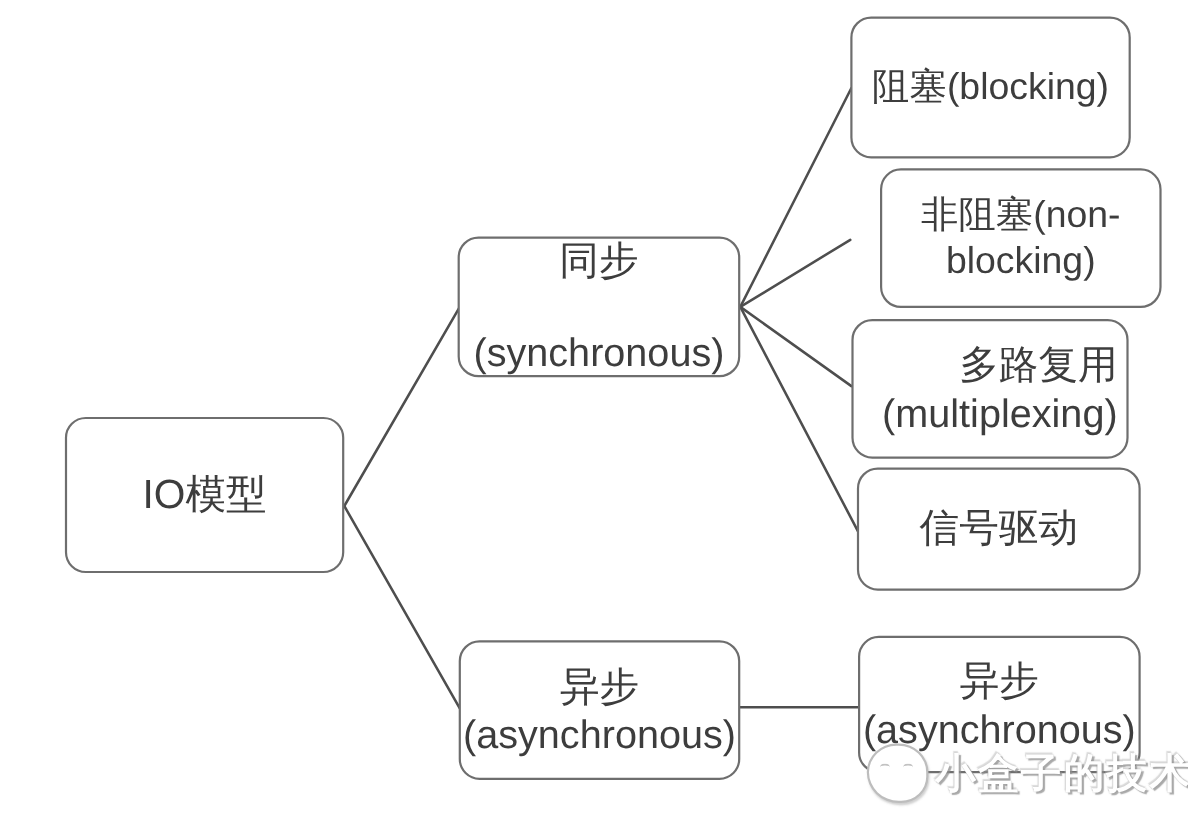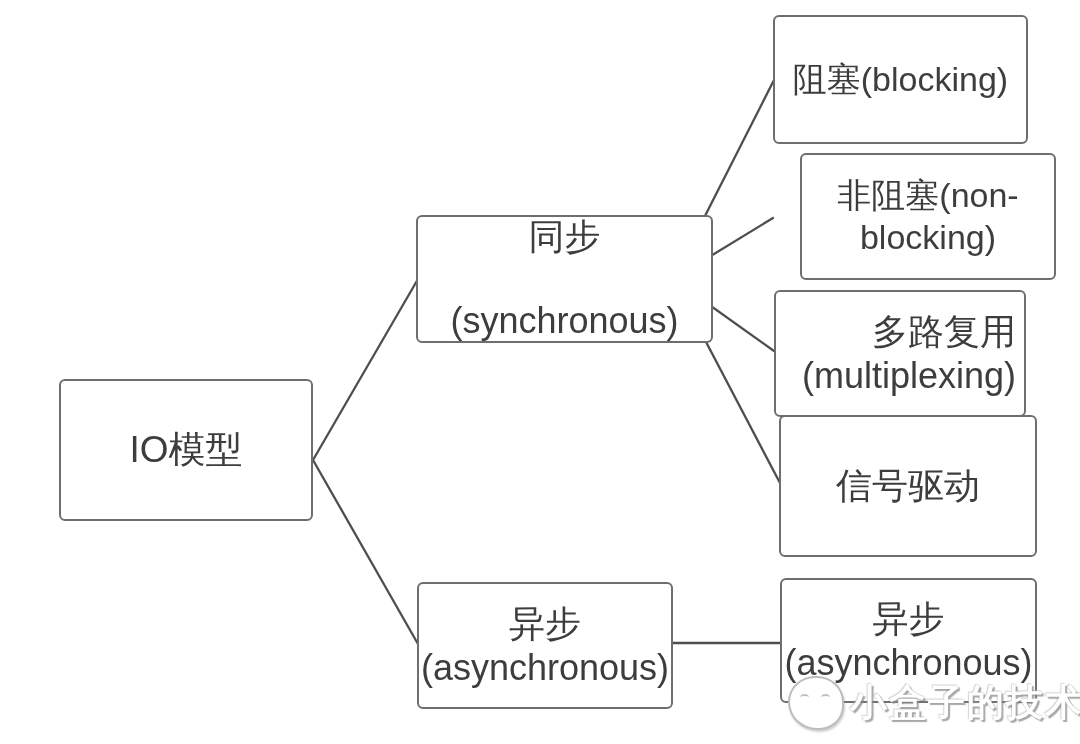--- a/index.html
+++ b/index.html
@@ -20,41 +20,41 @@
     left: 0; top: 0;
     width: 1080px; height: 744px;
     z-index: 0;
   }
   .node {
     position: absolute;
     z-index: 1;
     box-sizing: border-box;
     background: #ffffff;
     border: 2.5px solid #6e6e6e;
-    border-radius: 6px;
+    border-radius: 19px;
     display: flex;
     flex-direction: column;
     align-items: center;
     justify-content: center;
     text-align: center;
     color: #3d3d3d;
     line-height: 1.22;
     padding: 4px 8px;
   }
   .node .zh { font-size: 36px; }
   .node .en { font-size: 36px; }
   .node .single { font-size: 34px; word-break: normal; }
   
   #node-root        { left: 59px;  top: 379px; width: 254px; height: 142px; }
-  #node-sync        { left: 416px; top: 215px; width: 297px; height: 128px; gap: 40px; }
+  #node-sync        { left: 416px; top: 215px; width: 257px; height: 128px; gap: 40px; }
   #node-async       { left: 417px; top: 582px; width: 256px; height: 127px; }
   #node-blocking    { left: 773px; top: 15px;  width: 255px; height: 129px; }
   #node-nonblocking { left: 772px; top: 153px; width: 256px; height: 127px; margin-left: 28px; }
   #node-multiplexing{ left: 774px; top: 290px; width: 252px; height: 127px; align-items: flex-end; }
-  #node-signal      { left: 779px; top: 415px; width: 258px; height: 142px; }
+  #node-signal      { left: 779px; top: 425px; width: 258px; height: 112px; font-family: Liberation Serif, serif; }
   #node-async2      { left: 780px; top: 578px; width: 257px; height: 125px; }
   #node-root .zh { font-size: 37px; }
 
   
   .watermark {
     position: absolute;
     left: 788px;
     top: 676px;
     z-index: 2;
     display: flex;

